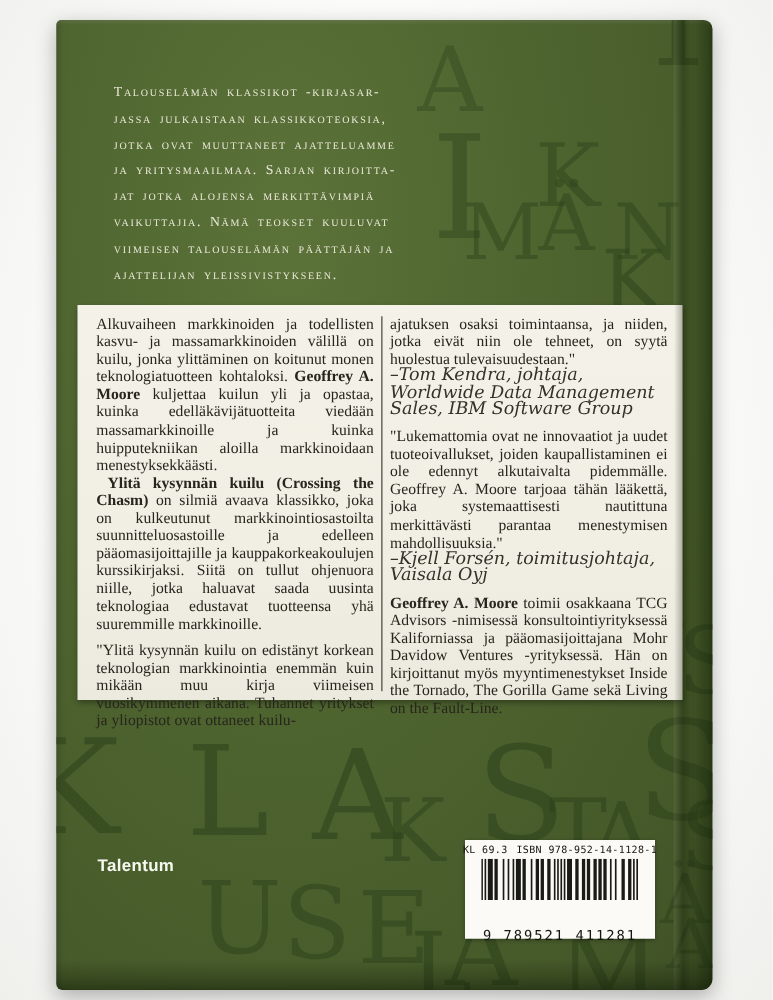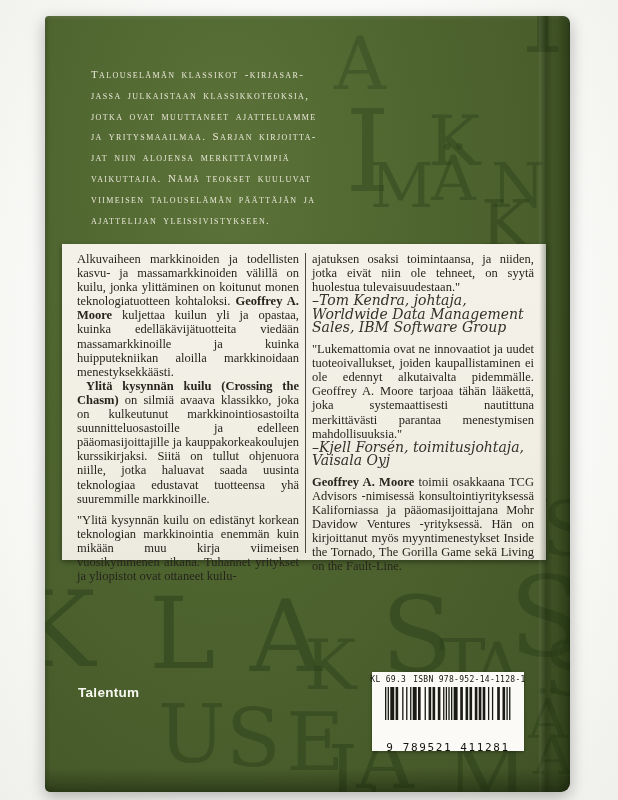--- a/index.html
+++ b/index.html
@@ -112,21 +112,21 @@
       <span style="left: 401px; top: 719px; font-size: 80px; opacity: 0.55; color: rgb(44, 65, 27);">M</span>
       <span style="left: 483px; top: 676px; font-size: 55px; opacity: 0.5; color: rgb(44, 65, 27);">Ä</span>
       <span style="left: 488px; top: 712px; font-size: 55px; opacity: 0.5; color: rgb(44, 65, 27);">A</span>
     </div>
 
   <div class="series">
       <div>Talouselämän klassikot -kirjasar-</div>
       <div>jassa julkaistaan klassikkoteoksia,</div>
       <div>jotka ovat muuttaneet ajatteluamme</div>
       <div>ja yritysmaailmaa. Sarjan kirjoitta-</div>
-      <div>jat niin alojensa merkittävimpiä</div>
+      <div>jat jotka alojensa merkittävimpiä</div>
       <div>vaikuttajia. Nämä teokset kuuluvat</div>
       <div>viimeisen talouselämän päättäjän ja</div>
       <div>ajattelijan yleissivistykseen.</div>
     </div>
 
   <div class="label">
     <div class="col">
       <p><span>Alkuvaiheen markkinoiden ja todellisten kasvu- ja massamarkkinoiden välillä on kuilu, jonka ylittäminen on koitunut monen teknologiatuotteen kohtaloksi. </span><span class="b">Geoffrey A. Moore</span><span> kuljettaa kuilun yli ja opastaa, kuinka edelläkävijätuotteita viedään massamarkkinoille ja kuinka huipputekniikan aloilla markkinoidaan menestyksekkäästi.</span></p>
       <p class="indent"><span class="b">Ylitä kysynnän kuilu (Crossing the Chasm)</span><span> on silmiä avaava klassikko, joka on kulkeutunut markkinointiosastoilta suunnitteluosastoille ja edelleen pääomasijoittajille ja kauppakorkeakoulujen kurssikirjaksi. Siitä on tullut ohjenuora niille, jotka haluavat saada uusinta teknologiaa edustavat tuotteensa yhä suuremmille markkinoille.</span></p>
       <p class="gap"><span>"Ylitä kysynnän kuilu on edistänyt korkean teknologian markkinointia enemmän kuin mikään muu kirja viimeisen vuosikymmenen aikana. Tuhannet yritykset ja yliopistot ovat ottaneet kuilu-</span></p>

